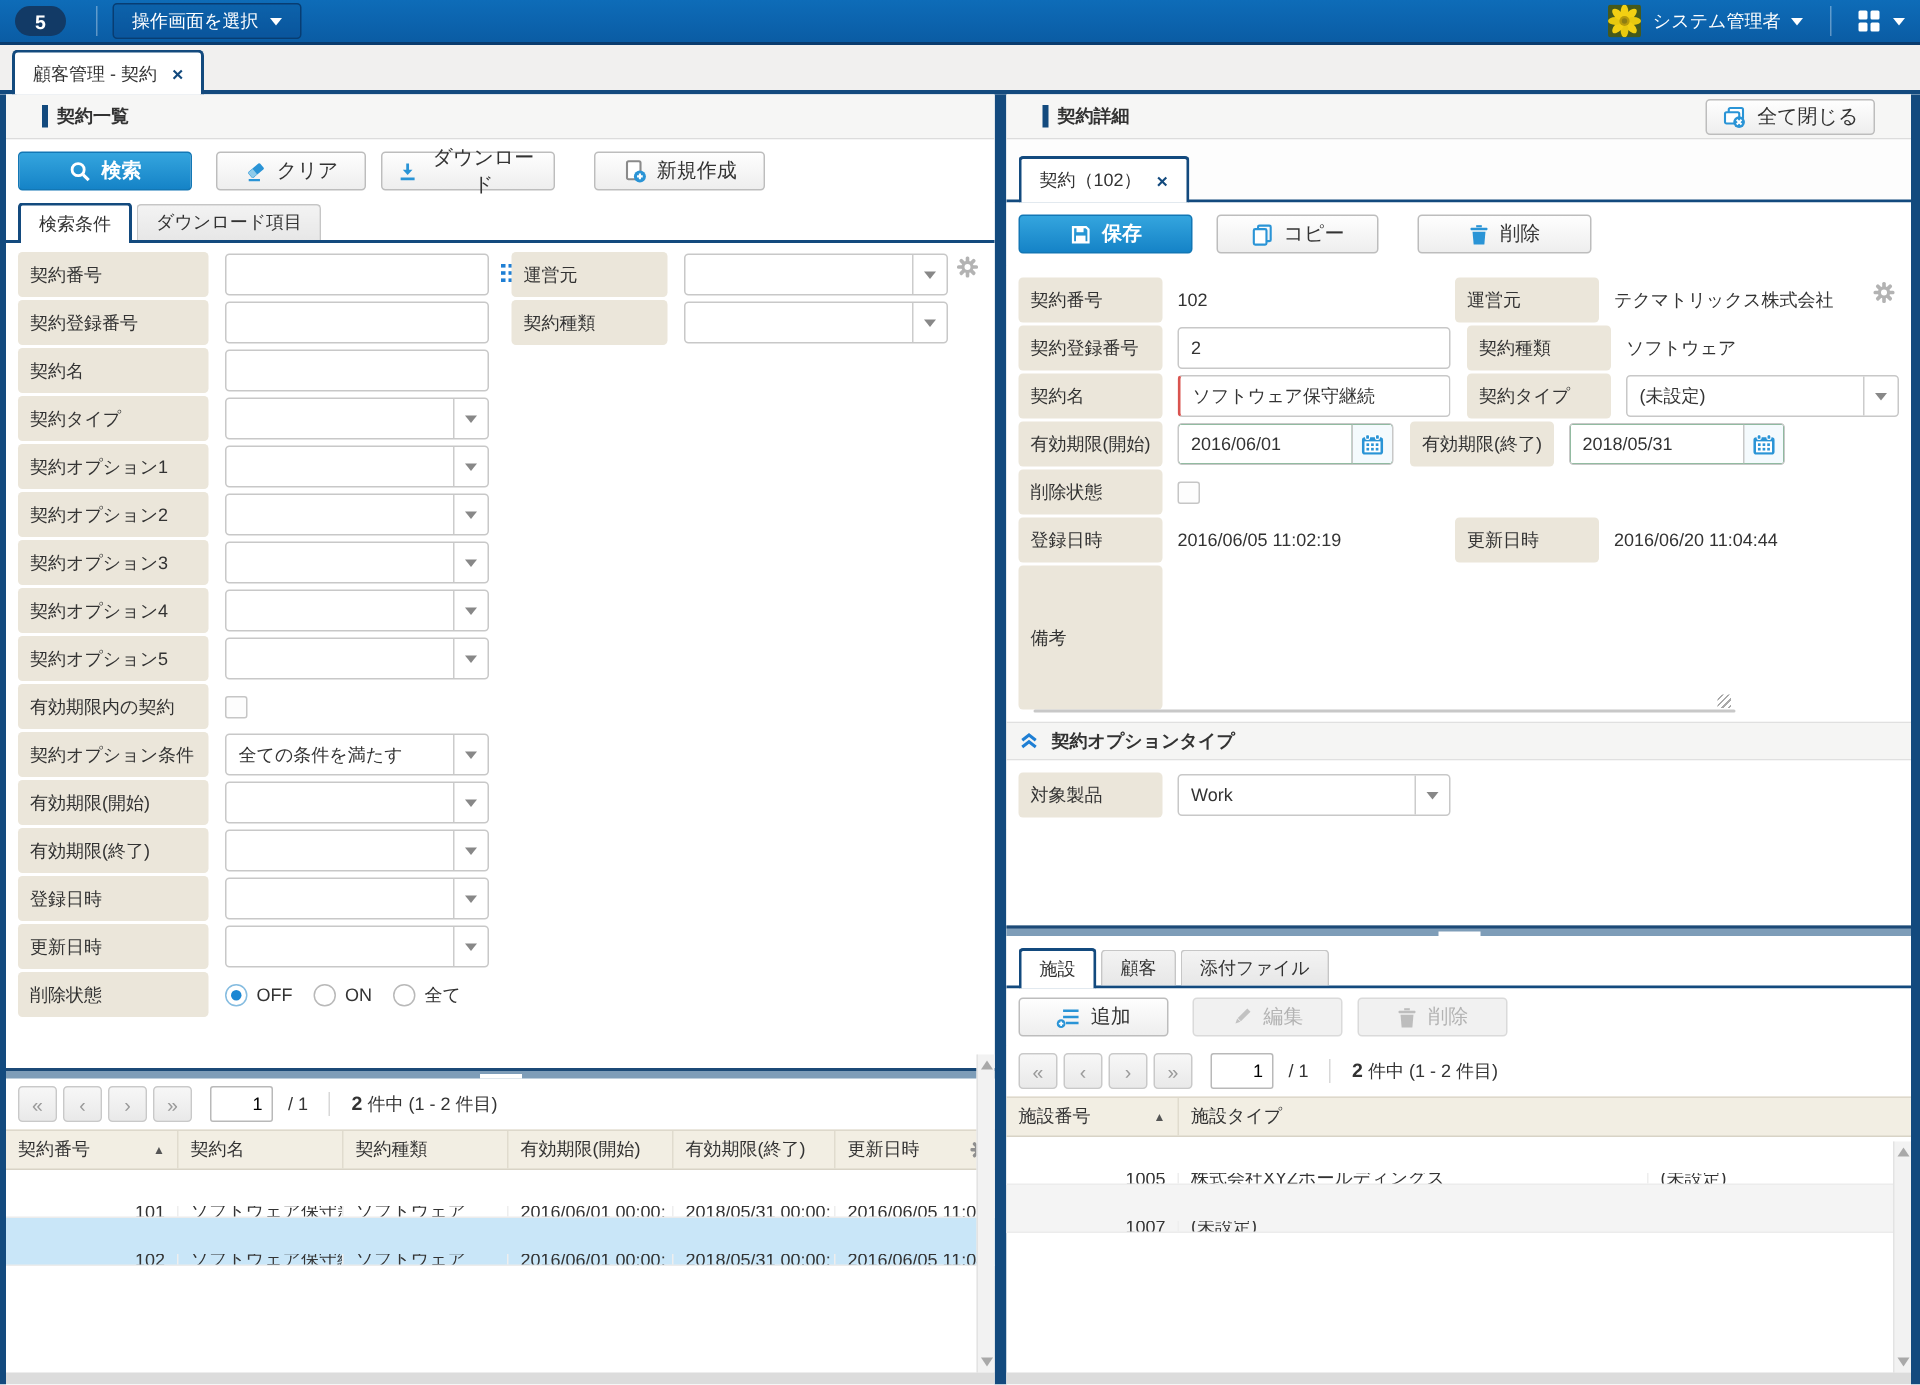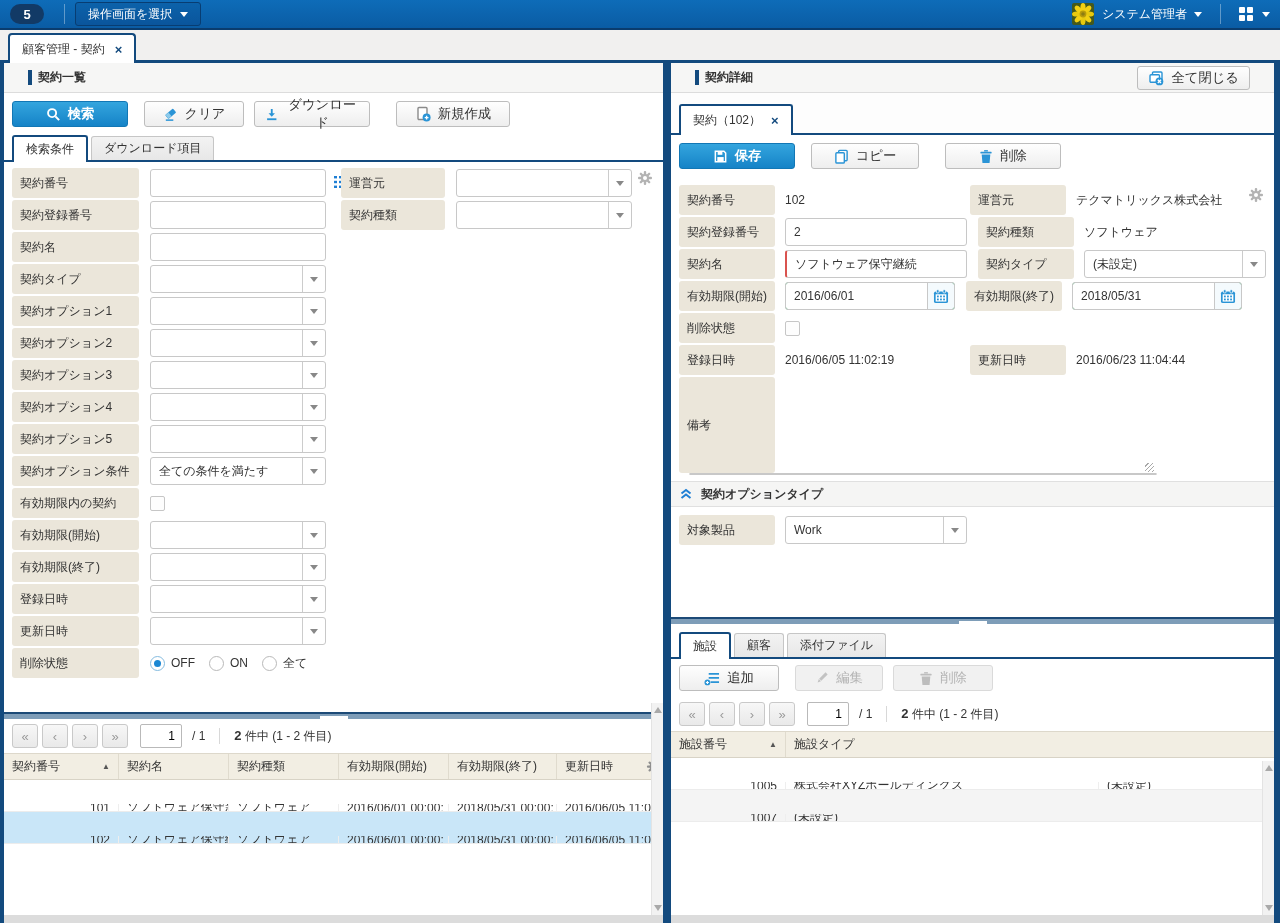--- a/index.html
+++ b/index.html
@@ -98,21 +98,21 @@
   .sarr.dn { bottom:4px; border-top:6px solid #a9a9a9; }
   .hscroll { position:absolute; bottom:0; left:0; right:0; height:8px; background:#dcdcdc; }
 
   
   .dgrid { position:relative; padding:8px 8px 6px 8px; background:#fff; flex:0 0 auto; }
   .drow { display:flex; align-items:center; margin-bottom:2px; height:30px; }
   .dlbl { width:96px; height:30px; background:#ebe6da; border-radius:3px; padding:0 8px; display:flex; align-items:center; flex:0 0 auto; }
   .dval { margin-left:10px; }
   .dinp { width:182px; height:28px; border:1px solid #c8c8c8; border-radius:3px; padding:0 8px; font:inherit; color:#333; background:#fff; }
   .req { border-left:2px solid #d9534f; }
-  .ddate { display:flex; width:170px; height:28px; border:1px solid #c8c8c8; border-radius:3px; overflow:hidden; background:#15803d; }
+  .ddate { display:flex; width:144px; height:28px; border:1px solid #c8c8c8; border-radius:3px; overflow:hidden; background:#15803d; }
   .ddate input { flex:1; border:none; outline:none; padding:0 8px; font:inherit; color:#333; min-width:0; }
   .calbtn { width:27px; border-left:1px solid #c8c8c8; background:#f4fafd; display:flex; align-items:center; justify-content:center; cursor:pointer; }
   .dd2 { width:182px; }
   .remarks-lbl { height:96px; align-items:center; }
   .ta { width:468px; height:96px; border:1px solid #c8c8c8; border-radius:3px; margin-left:10px; position:relative; background:#fff; }
   .ta .grip { position:absolute; right:2px; bottom:2px; width:9px; height:9px;
               background:repeating-linear-gradient(135deg,transparent 0 2px,#a9a9a9 2px 3px); cursor:se-resize; }
 
   .sect { height:26px; background:#f5f5f4; border-top:1px solid #e0e0e0; border-bottom:1px solid #e0e0e0;
           display:flex; align-items:center; gap:8px; padding:0 8px; flex:0 0 auto; }
@@ -307,31 +307,31 @@
           </div>
         <div class="frow">
             <span class="lbl">契約オプション5</span>
             <div class="dd ctl">
               <span class="ddseg">
                 <span class="tri"></span>
               </span>
             </div>
           </div>
         <div class="frow">
-            <span class="lbl">契約オプション条件</span>
-            <div class="dd ctl">
-              <span>全ての条件を満たす</span>
-              <span class="ddseg">
-                <span class="tri"></span>
-              </span>
-            </div>
-          </div>
-        <div class="frow">
             <span class="lbl">有効期限内の契約</span>
             <span class="cb ctl"></span>
+          </div>
+        <div class="frow">
+            <span class="lbl">契約オプション条件</span>
+            <div class="dd ctl">
+              <span>全ての条件を満たす</span>
+              <span class="ddseg">
+                <span class="tri"></span>
+              </span>
+            </div>
           </div>
         <div class="frow">
             <span class="lbl">有効期限(開始)</span>
             <div class="dd ctl">
               <span class="ddseg">
                 <span class="tri"></span>
               </span>
             </div>
           </div>
         <div class="frow">
@@ -582,21 +582,21 @@
           </span>
         </div>
         <div class="drow">
           <span class="dlbl">削除状態</span>
           <span class="cb dval"></span>
         </div>
         <div class="drow">
           <span class="dlbl">登録日時</span>
           <span class="dval" style="width:178px">2016/06/05 11:02:19</span>
           <span class="dlbl" style="margin-left:7px">更新日時</span>
-          <span class="dval">2016/06/23 11:04:44</span>
+          <span class="dval">2016/06/20 11:04:44</span>
         </div>
         <div class="drow" style="height:96px;align-items:flex-start;flex-direction:column;">
           <span class="dlbl remarks-lbl">備考</span>
           <span class="ta">
               <span class="grip"></span>
             </span>
         </div>
       </div>
 
       <div class="sect">
@@ -638,21 +638,21 @@
         <button class="btn" style="width:100px">
           <svg width="16" height="15" viewBox="0 0 16 16">
               <g stroke="#2a94d6" stroke-width="1.8">
                 <path d="M4.5 3h11M4.5 7.4h11M6.5 11.8h9"></path>
               </g>
               <circle cx="3.1" cy="12.2" r="3.1" fill="#2a94d6"></circle>
               <path d="M3.1 10.6v3.2M1.5 12.2h3.2" stroke="#fff" stroke-width="1.2"></path>
             </svg>
           <span>追加</span>
         </button>
-        <button class="btn btn-dis" style="width:88px;margin-left:16px">
+        <button class="btn btn-dis" style="width:100px;margin-left:16px">
           <svg width="14" height="14" viewBox="0 0 14 14">
               <g transform="rotate(45 7 7)" fill="#c2c2c2">
                 <rect x="5.5" y="0.5" width="3" height="9"></rect>
                 <path d="M5.5 10h3L7 13.2z"></path>
               </g>
             </svg>
           <span>編集</span>
         </button>
         <button class="btn btn-dis" style="width:100px;margin-left:10px">
           <svg width="14" height="15" viewBox="0 0 14 16">

